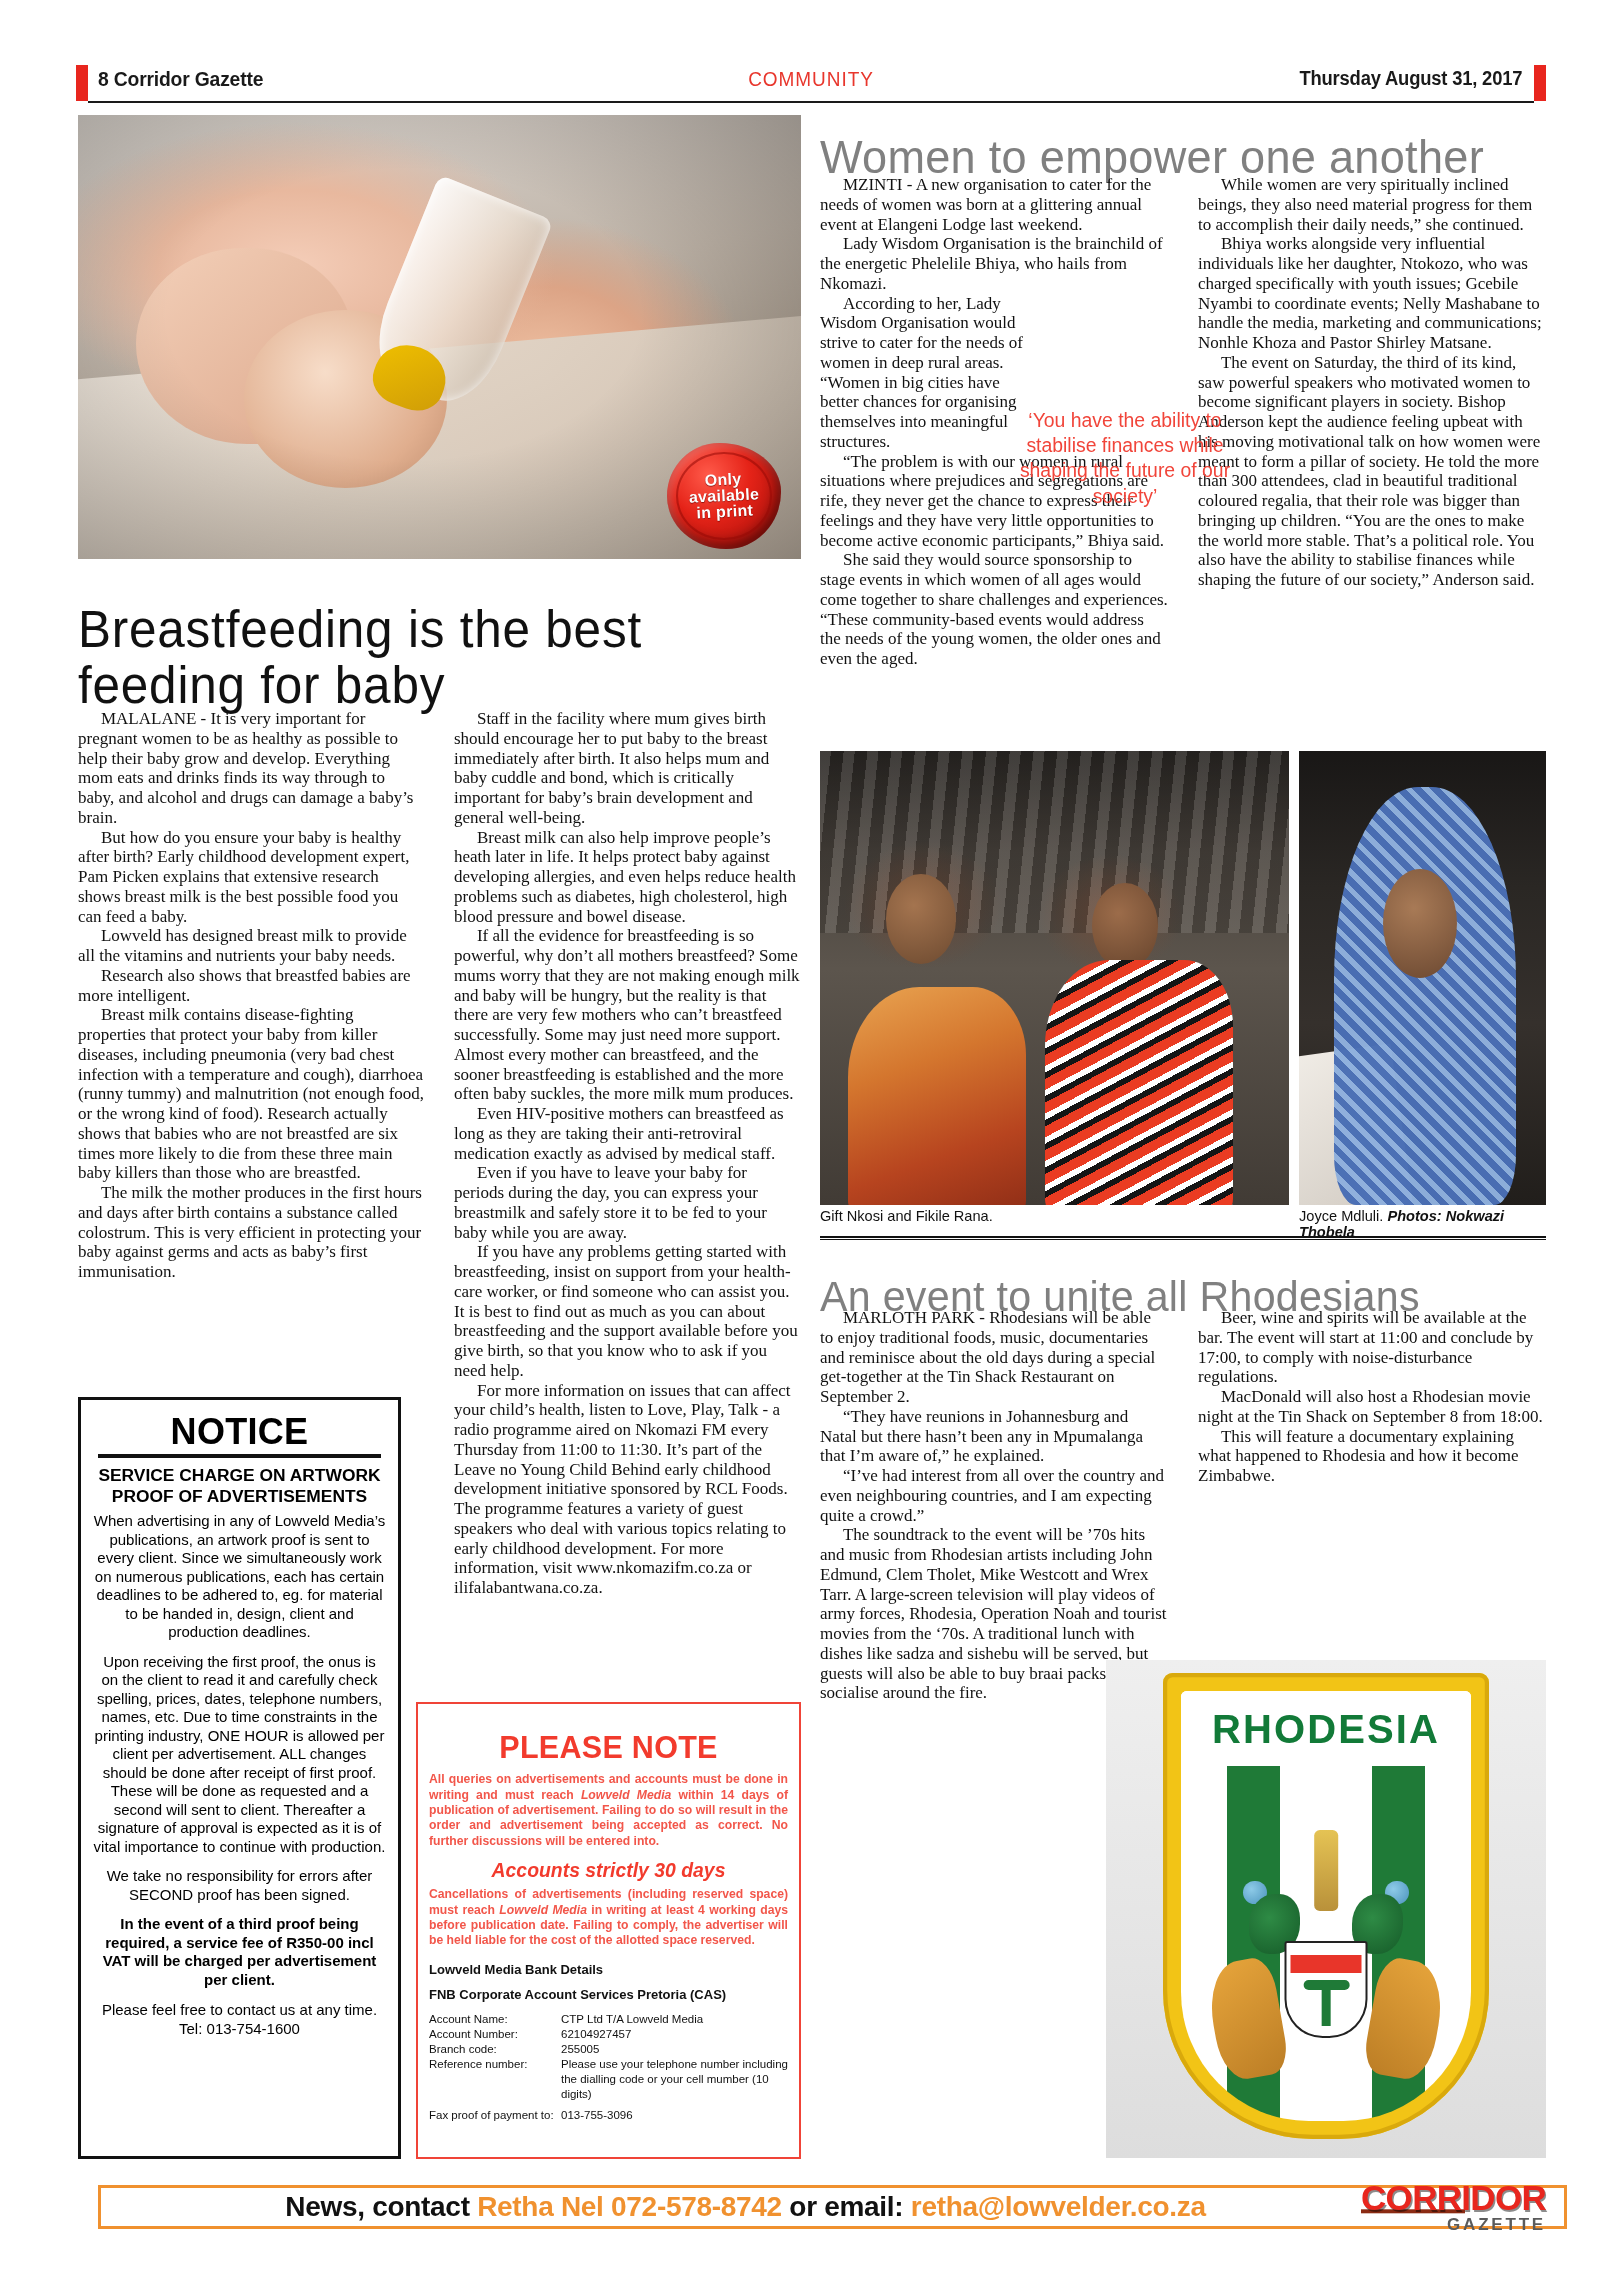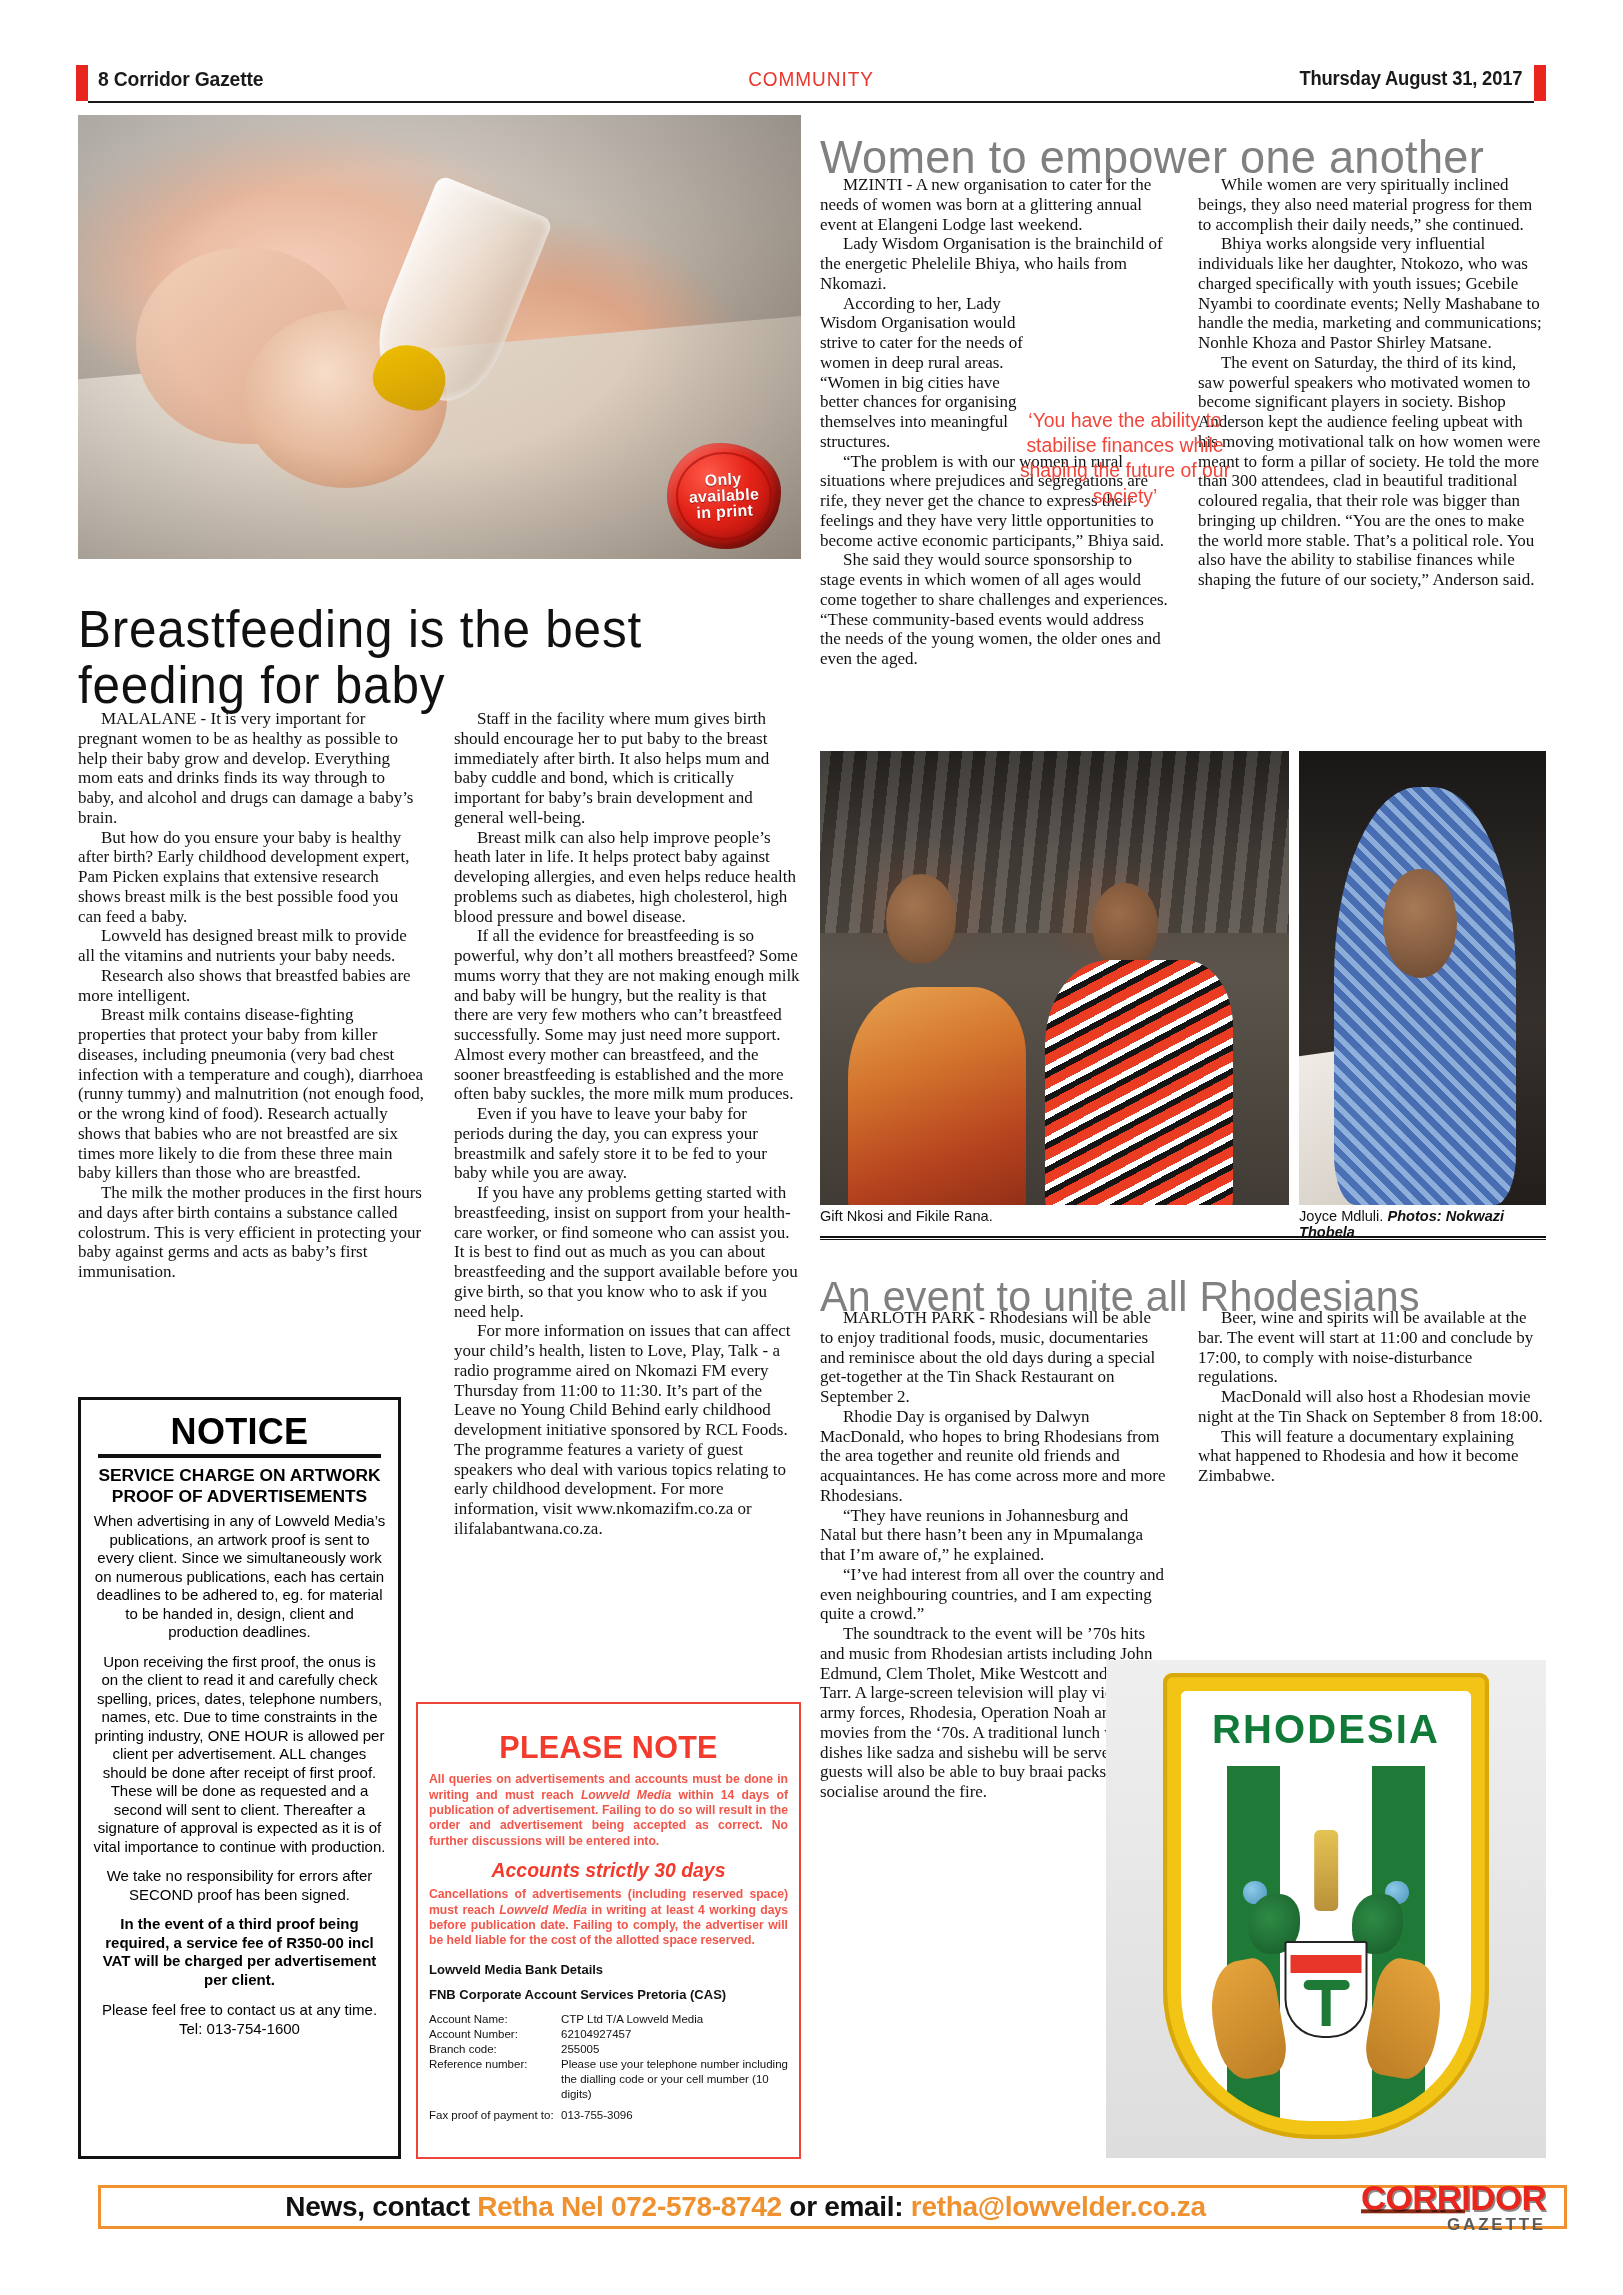--- a/index.html
+++ b/index.html
@@ -426,20 +426,21 @@
       <p>But how do you ensure your baby is healthy after birth? Early childhood development expert, Pam Picken explains that extensive research shows breast milk is the best possible food you can feed a baby.</p>
       <p>Lowveld has designed breast milk to provide all the vitamins and nutrients your baby needs.</p>
       <p>Research also shows that breastfed babies are more intelligent.</p>
       <p>Breast milk contains disease-fighting properties that protect your baby from killer diseases, including pneumonia (very bad chest infection with a temperature and cough), diarrhoea (runny tummy) and malnutrition (not enough food, or the wrong kind of food). Research actually shows that babies who are not breastfed are six times more likely to die from these three main baby killers than those who are breastfed.</p>
       <p>The milk the mother produces in the first hours and days after birth contains a substance called colostrum. This is very efficient in protecting your baby against germs and acts as baby’s first immunisation.</p>
     </div>
     <div class="bf-col c2 bodytext">
       <p>Staff in the facility where mum gives birth should encourage her to put baby to the breast immediately after birth. It also helps mum and baby cuddle and bond, which is critically important for baby’s brain development and general well-being.</p>
       <p>Breast milk can also help improve people’s heath later in life. It helps protect baby against developing allergies, and even helps reduce health problems such as diabetes, high cholesterol, high blood pressure and bowel disease.</p>
       <p>If all the evidence for breastfeeding is so powerful, why don’t all mothers breastfeed? Some mums worry that they are not making enough milk and baby will be hungry, but the reality is that there are very few mothers who can’t breastfeed successfully. Some may just need more support. Almost every mother can breastfeed, and the sooner breastfeeding is established and the more often baby suckles, the more milk mum produces.</p>
+      <p>Even HIV-positive mothers can breastfeed as long as they are taking their anti-retroviral medication exactly as advised by medical staff.</p>
       <p>Even if you have to leave your baby for periods during the day, you can express your breastmilk and safely store it to be fed to your baby while you are away.</p>
       <p>If you have any problems getting started with breastfeeding, insist on support from your health-care worker, or find someone who can assist you. It is best to find out as much as you can about breastfeeding and the support available before you give birth, so that you know who to ask if you need help.</p>
       <p>For more information on issues that can affect your child’s health, listen to Love, Play, Talk - a radio programme aired on Nkomazi FM every Thursday from 11:00 to 11:30. It’s part of the Leave no Young Child Behind early childhood development initiative sponsored by RCL Foods. The programme features a variety of guest speakers who deal with various topics relating to early childhood development. For more information, visit www.nkomazifm.co.za or ilifalabantwana.co.za.</p>
     </div>
   </div>
 
   <div class="notice-box">
     <div class="notice-title">NOTICE</div>
     <div class="notice-sub">SERVICE CHARGE ON ARTWORK PROOF OF ADVERTISEMENTS</div>
     <div class="notice-p">When advertising in any of Lowveld Media’s publications, an artwork proof is sent to every client. Since we simultaneously work on numerous publications, each has certain deadlines to be adhered to, eg. for material to be handed in, design, client and production deadlines.</div>
@@ -525,21 +526,20 @@
       <span>Joyce Mdluli. </span><b>Photos: Nokwazi Thobela</b>
     </div>
   </div>
   <div class="w-divider"></div>
 
   <h1 class="r-headline">An event to unite all Rhodesians</h1>
 
   <div class="r-cols">
     <div class="r-col c1 bodytext">
       <p>MARLOTH PARK - Rhodesians will be able to enjoy traditional foods, music, documentaries and reminisce about the old days during a special get-together at the Tin Shack Restaurant on September 2.</p>
-      <p>Rhodie Day is organised by Dalwyn MacDonald, who hopes to bring Rhodesians from the area together and reunite old friends and acquaintances. He has come across more and more Rhodesians.</p>
       <p>“They have reunions in Johannesburg and Natal but there hasn’t been any in Mpumalanga that I’m aware of,” he explained.</p>
       <p>“I’ve had interest from all over the country and even neighbouring countries, and I am expecting quite a crowd.”</p>
       <p>The soundtrack to the event will be ’70s hits and music from Rhodesian artists including John Edmund, Clem Tholet, Mike Westcott and Wrex Tarr. A large-screen television will play videos of army forces, Rhodesia, Operation Noah and tourist movies from the ‘70s. A traditional lunch with dishes like sadza and sishebu will be served, but guests will also be able to buy braai packs and socialise around the fire.</p>
     </div>
     <div class="r-col c2 bodytext">
       <p>Beer, wine and spirits will be available at the bar. The event will start at 11:00 and conclude by 17:00, to comply with noise-disturbance regulations.</p>
       <p>MacDonald will also host a Rhodesian movie night at the Tin Shack on September 8 from 18:00.</p>
       <p>This will feature a documentary explaining what happened to Rhodesia and how it become Zimbabwe.</p>
     </div>
   </div>

